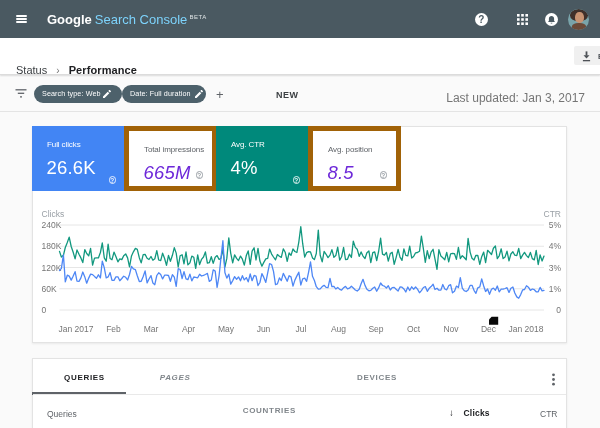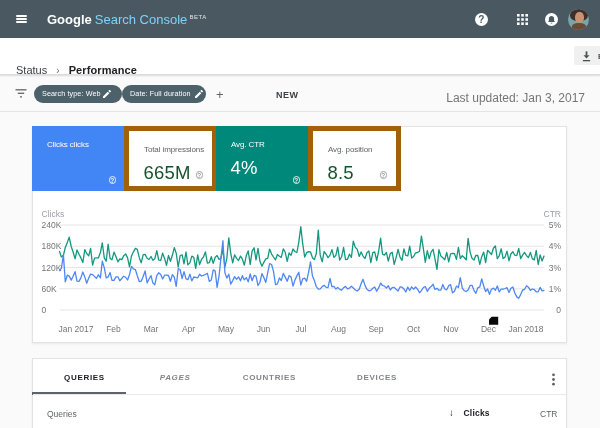--- a/index.html
+++ b/index.html
@@ -31,21 +31,21 @@
 #newtxt { left:233px; top:90px; font-size:9px; color:#3c4043; font-weight:bold; letter-spacing:.5px;padding-left:43px; }
 #lastupd { right:15px; top:90.5px; font-size:12px; color:#757575; }
 
 #panel1 { left:32px; top:126px; width:535px; height:217px; background:#fff; border:1px solid #e3e3e3; box-shadow:0 1px 2px rgba(0,0,0,.07); }
 .card { position:absolute; top:-1px; height:65px; width:93px; }
 .card .lbl { position:absolute; left:15px; top:14px; font-size:8px; letter-spacing:-.1px; white-space:nowrap; }
 .card .val { position:absolute; left:14.5px; top:30.5px; font-size:18.5px; letter-spacing:.2px; }
 .card .q { position:absolute; right:9px; bottom:7.5px; width:7.5px; height:7.5px; border-radius:50%; font-size:6.5px; line-height:7.8px; text-align:center; font-weight:bold; }
 .cwhite { background:#fff; border:5px solid #a16207; }
 .cwhite .lbl { color:#5f6368; }
-.cwhite .val { color:#14532d; }
+.cwhite .val { color:#6d28d9;font-style:italic; }
 .cwhite .q { border:1px solid #9aa0a6; color:#9aa0a6; }
 .ccolor .q { border:1px solid rgba(255,255,255,.85); color:rgba(255,255,255,.92); }
 .ccolor .lbl, .ccolor .val { color:#fff; }
 
 #panel2 { left:32px; top:358px; width:535px; height:80px; background:#fff; border:1px solid #e3e3e3; box-shadow:0 1px 2px rgba(0,0,0,.07); }
 .tab { position:absolute; top:14px; font-size:8px; letter-spacing:.7px; color:#80868b; font-weight:bold; }
 #tabline { left:32px; top:392px; width:94px; height:2.5px; background:#5f6368; }
 #tabsep { left:33px; top:393.5px; width:533px; height:1px; background:#e9e9e9; }
 </style></head>
 <body>
@@ -112,21 +112,22 @@
   <svg class="abs" style="left:72.5px;top:5px;" width="8" height="8" viewBox="0 0 8 8">
       <path fill="#fff" d="M0 6.4 L0 8 L1.6 8 L6.3 3.3 L4.7 1.7 Z M7.8 1.8 a.5.5 0 0 0 0-.8 L6.9 .1 a.5.5 0 0 0-.8 0 L5.3 .9 6.9 2.5 Z"></path>
     </svg>
 </div>
 <div id="newplus" class="abs">+</div>
 <div id="newtxt" class="abs">NEW</div>
 <div id="lastupd" class="abs">Last updated: Jan 3, 2017</div>
 
 <div id="panel1" class="abs">
   <div class="card ccolor" style="left:-1px;background:#4285f4;">
-    <div class="lbl">Clicks clicks</div>
+    <div class="lbl">Full clicks</div>
+      <div class="val">26.6K</div>
       <div class="q">?</div>
   </div>
   <div class="card cwhite" style="left:91px;">
     <div class="lbl">Total impressions</div>
       <div class="val">665M</div>
       <div class="q">?</div>
   </div>
   <div class="card ccolor" style="left:183px;background:#00897b;">
     <div class="lbl">Avg. CTR</div>
       <div class="val">4%</div>
@@ -181,21 +182,21 @@
     <g fill="none" stroke-linejoin="round" stroke-linecap="round">
       <polyline stroke="#12987f" stroke-width="1.3" points="26.5,54.4 28.4,60.1 30.4,58.3 32.3,50.5 34.3,45.5 36.2,40.1 38.2,49.5 40.1,55.0 42.1,61.8 44.0,52.9 46.0,57.2 47.9,60.9 49.8,65.6 51.8,52.6 53.7,56.5 55.7,58.9 57.6,51.5 59.6,68.2 61.5,61.2 63.5,60.8 65.4,60.9 67.4,55.5 69.3,46.0 71.3,60.9 73.2,64.3 75.1,47.2 77.1,61.5 79.0,62.7 81.0,55.1 82.9,59.6 84.9,64.8 86.8,61.8 88.8,62.6 90.7,58.7 92.7,56.9 94.6,60.9 96.5,69.8 98.5,58.9 100.4,54.8 102.4,51.4 104.3,52.3 106.3,60.7 108.2,65.9 110.2,57.6 112.1,57.4 114.1,61.2 116.0,62.5 118.0,59.5 119.9,63.2 121.8,61.8 123.8,53.6 125.7,63.0 127.7,63.6 129.6,56.2 131.6,61.5 133.5,68.3 135.5,58.4 137.4,64.3 139.4,58.3 141.3,50.6 143.2,56.1 145.2,70.0 147.1,58.8 149.1,57.7 151.0,66.8 153.0,55.0 154.9,67.9 156.9,65.9 158.8,59.1 160.8,60.3 162.7,71.4 164.7,57.9 166.6,67.5 168.5,62.4 170.5,60.0 172.4,54.9 174.4,66.2 176.3,65.7 178.3,59.7 180.2,66.4 182.2,60.2 184.1,58.6 186.1,62.5 188.0,61.2 189.9,52.1 191.9,70.2 193.8,61.4 195.8,40.9 197.7,56.1 199.7,65.8 201.6,57.9 203.6,61.4 205.5,63.6 207.5,59.1 209.4,62.2 211.3,68.1 213.3,58.6 215.2,53.9 217.2,67.4 219.1,54.1 221.1,50.8 223.0,63.0 225.0,51.3 226.9,64.1 228.9,69.2 230.8,65.4 232.8,61.9 234.7,61.3 236.6,52.1 238.6,57.1 240.5,60.0 242.5,62.9 244.4,57.5 246.4,59.2 248.3,60.4 250.3,51.8 252.2,55.2 254.2,64.3 256.1,56.0 258.0,58.4 260.0,52.0 261.9,54.5 263.9,55.5 265.8,45.1 267.8,29.7 269.7,46.7 271.7,60.1 273.6,55.7 275.6,54.7 277.5,55.0 279.5,60.9 281.4,62.6 283.3,56.5 285.3,33.1 287.2,58.2 289.2,64.8 291.1,54.5 293.1,57.3 295.0,60.6 297.0,58.1 298.9,52.6 300.9,60.3 302.8,58.6 304.7,50.2 306.7,63.2 308.6,59.8 310.6,50.5 312.5,62.5 314.5,62.3 316.4,57.2 318.4,60.5 320.3,44.2 322.3,50.4 324.2,52.2 326.2,59.4 328.1,54.9 330.0,59.1 332.0,61.5 333.9,55.8 335.9,54.0 337.8,65.7 339.8,55.7 341.7,54.9 343.7,63.5 345.6,54.5 347.6,41.2 349.5,57.2 351.4,58.2 353.4,55.4 355.3,64.2 357.3,56.6 359.2,55.3 361.2,67.4 363.1,60.6 365.1,52.4 367.0,60.2 369.0,63.4 370.9,51.9 372.8,58.4 374.8,58.8 376.7,49.2 378.7,61.0 380.6,59.5 382.6,55.8 384.5,55.5 386.5,54.3 388.4,39.1 390.4,51.8 392.3,65.4 394.3,53.6 396.2,61.7 398.1,55.1 400.1,52.3 402.0,62.2 404.0,72.3 405.9,52.6 407.9,59.1 409.8,60.8 411.8,62.7 413.7,55.3 415.7,64.8 417.6,56.8 419.5,56.4 421.5,56.7 423.4,62.4 425.4,50.3 427.3,61.5 429.3,58.7 431.2,60.5 433.2,62.9 435.1,41.4 437.1,55.1 439.0,61.3 441.0,63.0 442.9,58.3 444.8,58.5 446.8,67.4 448.7,59.7 450.7,55.1 452.6,65.6 454.6,53.3 456.5,55.3 458.5,57.5 460.4,51.3 462.4,49.0 464.3,61.6 466.2,58.8 468.2,51.8 470.1,61.6 472.1,59.9 474.0,54.1 476.0,63.8 477.9,57.0 479.9,54.7 481.8,58.2 483.8,58.6 485.7,51.4 487.7,61.6 489.6,58.1 491.5,55.4 493.5,58.6 495.4,60.5 497.4,55.4 499.3,61.6 501.3,62.9 503.2,53.4 505.2,67.5 507.1,58.0 509.1,64.0 511.0,59.1"></polyline>
       <polyline stroke="#4e87f5" stroke-width="1.3" points="26.5,73.5 28.4,71.3 30.4,57.9 32.3,84.9 34.3,78.2 36.2,79.1 38.2,83.1 40.1,79.2 42.1,74.7 44.0,84.2 46.0,84.4 47.9,80.9 49.8,75.0 51.8,79.9 53.7,86.2 55.7,81.1 57.6,77.1 59.6,77.6 61.5,79.4 63.5,81.2 65.4,77.8 67.4,80.9 69.3,64.1 71.3,70.9 73.2,80.8 75.1,79.9 77.1,75.6 79.0,83.4 81.0,83.4 82.9,79.9 84.9,79.8 86.8,83.7 88.8,81.5 90.7,79.2 92.7,80.3 94.6,83.0 96.5,77.5 98.5,69.4 100.4,71.9 102.4,72.6 104.3,78.7 106.3,84.5 108.2,84.3 110.2,79.5 112.1,73.9 114.1,85.9 116.0,82.0 118.0,78.6 119.9,86.1 121.8,87.7 123.8,78.5 125.7,75.8 127.7,77.6 129.6,81.9 131.6,78.2 133.5,78.2 135.5,78.5 137.4,84.3 139.4,77.6 141.3,80.2 143.2,89.4 145.2,71.7 147.1,72.5 149.1,81.5 151.0,74.6 153.0,81.9 154.9,82.7 156.9,77.1 158.8,83.9 160.8,80.0 162.7,80.3 164.7,80.8 166.6,77.2 168.5,79.0 170.5,78.3 172.4,77.5 174.4,76.4 176.3,84.4 178.3,83.0 180.2,72.8 182.2,74.1 184.1,90.4 186.1,78.6 188.0,60.4 189.9,43.7 191.9,75.5 193.8,81.1 195.8,77.2 197.7,87.1 199.7,83.6 201.6,79.6 203.6,82.3 205.5,79.9 207.5,83.8 209.4,78.7 211.3,82.9 213.3,80.6 215.2,84.8 217.2,77.0 219.1,83.7 221.1,78.4 223.0,79.1 225.0,88.5 226.9,85.5 228.9,76.6 230.8,80.4 232.8,85.4 234.7,75.8 236.6,66.6 238.6,67.5 240.5,74.4 242.5,87.6 244.4,86.9 246.4,80.9 248.3,83.6 250.3,76.3 252.2,80.1 254.2,84.2 256.1,78.7 258.0,79.9 260.0,89.1 261.9,83.1 263.9,78.9 265.8,75.2 267.8,88.0 269.7,81.9 271.7,81.2 273.6,84.3 275.6,75.1 277.5,64.9 279.5,79.3 281.4,83.5 283.3,89.7 285.3,92.2 287.2,91.9 289.2,89.6 291.1,88.3 293.1,90.4 295.0,90.7 297.0,81.5 298.9,89.7 300.9,89.3 302.8,92.0 304.7,90.4 306.7,92.4 308.6,93.1 310.6,90.7 312.5,89.4 314.5,91.9 316.4,91.2 318.4,89.3 320.3,91.0 322.3,93.0 324.2,94.0 326.2,92.2 328.1,86.8 330.0,82.3 332.0,88.4 333.9,92.3 335.9,93.8 337.8,93.4 339.8,91.3 341.7,90.0 343.7,94.2 345.6,90.9 347.6,86.0 349.5,88.5 351.4,89.1 353.4,91.0 355.3,88.7 357.3,93.0 359.2,90.6 361.2,90.4 363.1,92.3 365.1,94.1 367.0,90.0 369.0,90.2 370.9,91.9 372.8,95.0 374.8,90.0 376.7,93.5 378.7,89.8 380.6,92.2 382.6,90.0 384.5,92.1 386.5,95.7 388.4,93.6 390.4,90.5 392.3,89.6 394.3,94.3 396.2,91.3 398.1,89.6 400.1,87.3 402.0,92.5 404.0,91.2 405.9,93.2 407.9,93.1 409.8,87.5 411.8,92.0 413.7,92.8 415.7,88.7 417.6,87.7 419.5,95.8 421.5,94.3 423.4,89.1 425.4,90.6 427.3,80.6 429.3,91.1 431.2,93.6 433.2,94.5 435.1,92.9 437.1,88.4 439.0,88.3 441.0,93.3 442.9,96.4 444.8,90.8 446.8,89.9 448.7,81.9 450.7,89.0 452.6,94.5 454.6,92.0 456.5,97.3 458.5,92.3 460.4,91.1 462.4,93.2 464.3,89.0 466.2,94.9 468.2,92.2 470.1,92.2 472.1,91.5 474.0,90.7 476.0,95.4 477.9,91.2 479.9,90.0 481.8,96.0 483.8,99.9 485.7,101.2 487.7,97.6 489.6,92.9 491.5,92.5 493.5,88.8 495.4,90.2 497.4,93.4 499.3,92.0 501.3,92.7 503.2,94.8 505.2,94.8 507.1,90.4 509.1,93.9 511.0,93.4"></polyline>
     </g>
   </svg>
 </div>
 
 <div id="panel2" class="abs">
   <div class="tab" style="left:31px;color:#202124;">QUERIES</div>
   <div class="tab" style="left:126.7px;font-style:italic;">PAGES</div>
-  <div class="tab" style="left:209.7px;">COUNTRIES</div>
+  <div class="tab" style="left:209.7px;margin-top:33px;">COUNTRIES</div>
   <div class="tab" style="left:324px;">DEVICES</div>
   <svg class="abs" style="left:518.5px;top:14px;" width="3" height="13" viewBox="0 0 3 13">
       <g fill="#5f6368">
         <circle cx="1.5" cy="1.8" r="1.4"></circle>
         <circle cx="1.5" cy="6.5" r="1.4"></circle>
         <circle cx="1.5" cy="11.2" r="1.4"></circle>
       </g>
     </svg>
   <div class="abs" style="left:14px;top:49.5px;font-size:8.5px;color:#5f6368;">Queries</div>
   <div class="abs" style="left:416px;top:48px;font-size:9.5px;color:#202124;">↓</div>

